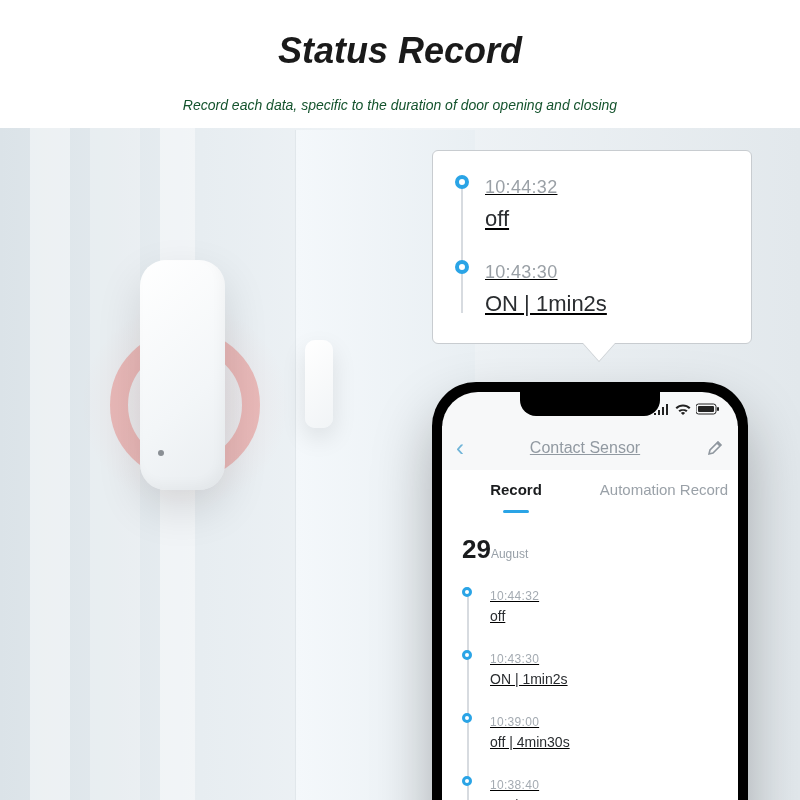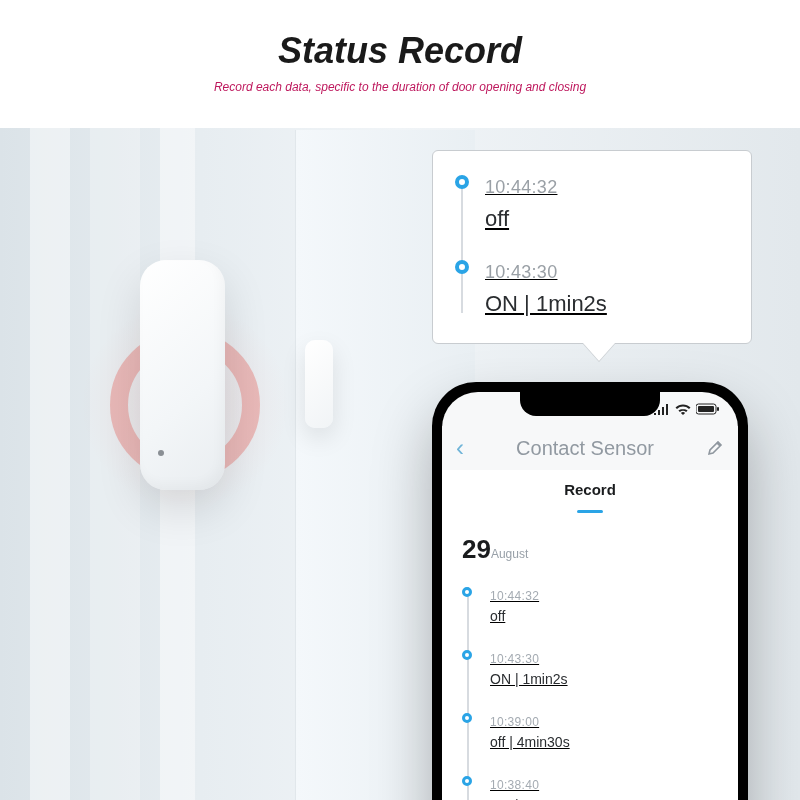--- a/index.html
+++ b/index.html
@@ -17,23 +17,23 @@
     position: relative;
     z-index: 5;
     font-style: italic;
   }
   .title {
     font-size: 36px;
     font-weight: 700;
     color: #1a1a1a;
   }
   .subtitle {
-    font-size: 12px;
-    color: #be185d;
-    margin-top: 8px;
+    font-size: 14px;
+    color: #14532d;
+    margin-top: 25px;
     font-weight: 400;
   }
   .scene {
     position: absolute;
     top: 0; left: 0; right: 0; bottom: 0;
     background: linear-gradient(90deg, #dbe3e8 0%, #e7edf1 25%, #f0f4f7 50%, #e2e8ec 100%);
     z-index: 0;
   }
   
   .streak {
@@ -230,22 +230,23 @@
     padding: 0 14px;
     background: #f7f8f9;
   }
   .app-header .back {
     font-size: 24px;
     color: #6fb4d8;
     line-height: 1;
   }
   .app-header .htitle {
     color: #9199a1;
-    font-size: 20px;
+    font-size: 16px;
     font-weight: 500;
+    text-decoration: underline;
   }
   .app-header .edit {
     width: 18px; height: 18px;
   }
   .tabs {
     display: flex;
     background: #fff;
     height: 54px;
   }
   .tab {
@@ -360,20 +361,24 @@
             <path fill="none" stroke="#8f979f" stroke-width="1.6" d="M3 15l1-4 8-8 3 3-8 8-4 1zM11 4l3 3"></path>
           </svg>
       </span>
     </div>
 
     <div class="tabs">
       <div class="tab active">
         <span>Record</span>
         <span class="underline"></span>
       </div>
+      <div class="tab">
+        <span>Automation Record</span>
+        <span class="underline"></span>
+      </div>
     </div>
 
     <div class="date-row">
       <span class="day">29</span>
       <span class="month">August</span>
     </div>
 
     <div class="timeline">
       <div class="t-item">
         <div class="t-dot"></div>

